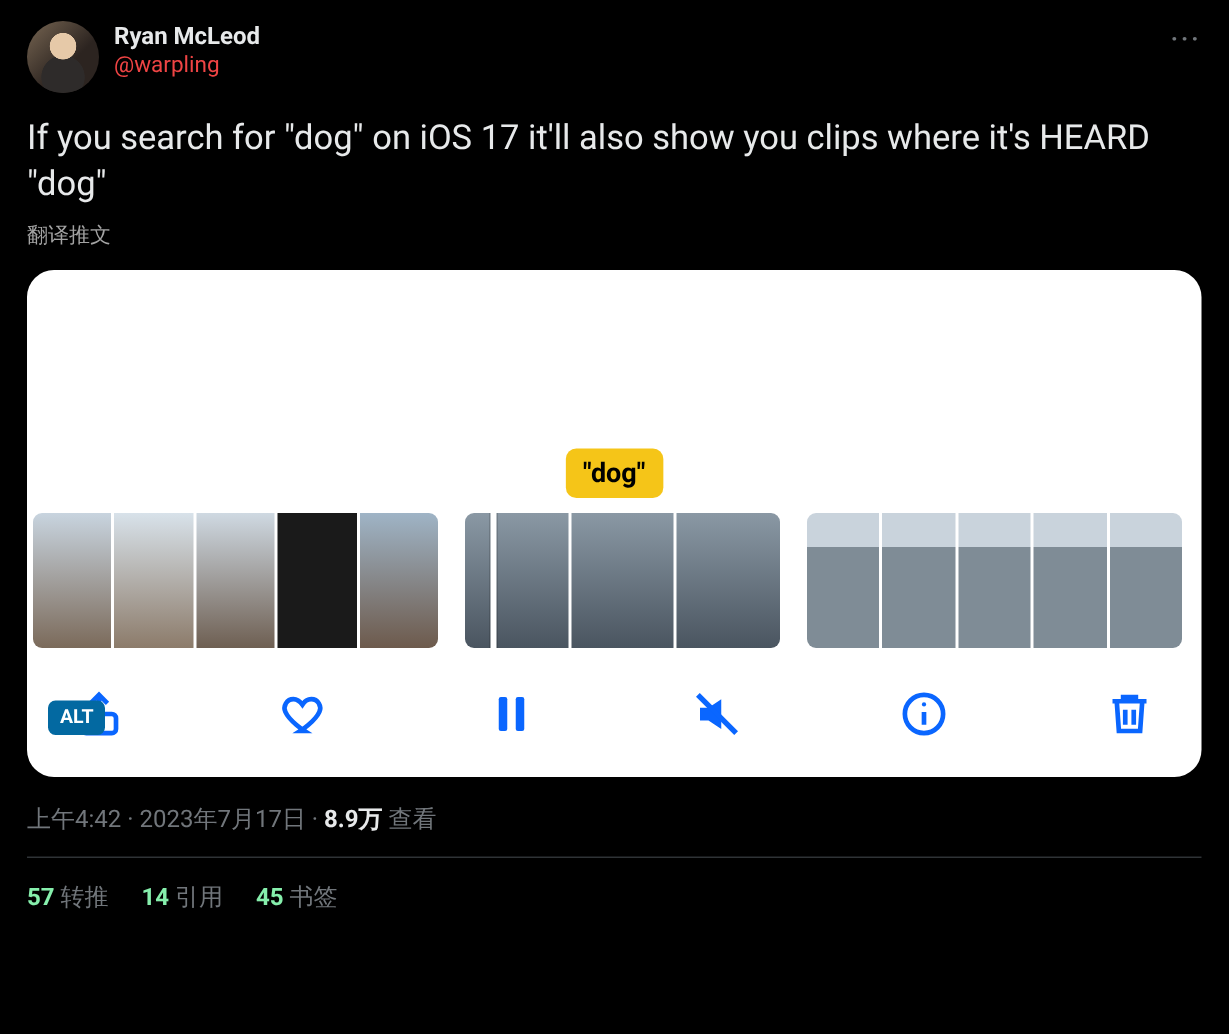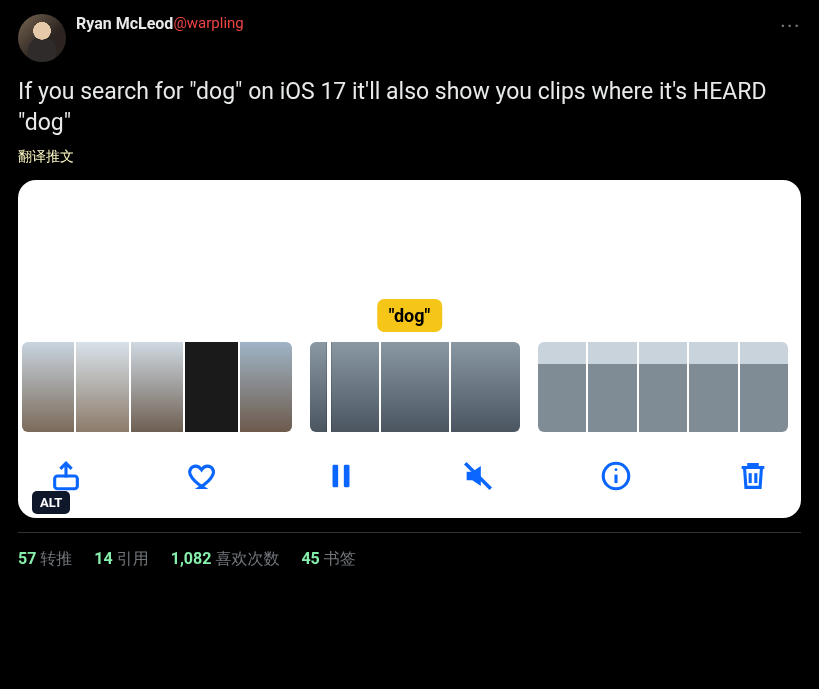--- a/index.html
+++ b/index.html
@@ -18,26 +18,26 @@
     width: 48px; height: 48px; border-radius: 50%;
     background: linear-gradient(135deg, #6b5b4a 10%, #2c2420 60%);
     position: relative; overflow: hidden; flex-shrink: 0;
   }
   .avatar::after{
     content:""; position:absolute; inset:0;
     background:
       radial-gradient(circle at 50% 35%, #e6c9a8 0 22%, transparent 23%),
       radial-gradient(circle at 50% 78%, #2e2b2a 0 32%, transparent 33%);
   }
-  .names { display:flex; flex-direction:row; line-height:1.25; }
+  .names { display:flex; flex-direction:column; line-height:1.25; }
   .display-name { font-weight:700; font-size:16px; color:#e7e9ea; }
   .handle { color:#ef4444; font-size:15px; }
   .more { position:absolute; top:2px; right:0; color:#71767b; letter-spacing:2px; font-weight:700; cursor:pointer; }
   .content { margin-top:14px; font-size:23px; line-height:1.35; color:#e7e9ea; }
-  .translate { margin-top:10px; color:#fef9c3; font-size:14px; cursor:pointer; display:inline-block; }
+  .translate { margin-top:10px; color:#a3a3a3; font-size:14px; cursor:pointer; display:inline-block; }
   .media {
     margin-top:14px; background:#fff; border-radius:18px; overflow:hidden;
     height:338px; position:relative; display:flex; flex-direction:column;
   }
   .media-top { flex:1; position:relative; }
   .badge {
     position:absolute; left:50%; transform:translateX(-50%); bottom:10px;
     background:#f5c518; color:#000; font-weight:700; padding:6px 12px;
     border-radius:7px; font-size:18px;
   }
@@ -52,21 +52,21 @@
   .strip.left .frame:nth-child(3){ background:linear-gradient(#cfd9e2, #6e5f52); }
   .strip.left .frame:nth-child(4){ background:#1a1a1a; }
   .strip.left .frame:nth-child(5){ background:linear-gradient(#9fb4c6, #6d5a4c); }
   .strip.mid .frame{ background:linear-gradient(#8a98a4, #4a5560); }
   .strip.right .frame{ background:linear-gradient(#c9d3dc 0 25%, #7f8c96 25% 100%); }
   .playhead { position:absolute; left:8%; top:-6px; bottom:-6px; width:4px; background:#fff; border-radius:2px; box-shadow:0 0 0 1px rgba(0,0,0,.15); }
   .toolbar { display:flex; justify-content:space-between; align-items:center; padding:18px 28px 22px; }
   .tool { width:40px; height:40px; display:flex; align-items:center; justify-content:center; color:#0a66ff; cursor:pointer; }
   .tool svg { width:34px; height:34px; stroke:#0a66ff; fill:none; stroke-width:2.2; }
   .alt-badge {
-    position:absolute; left:14px; bottom:4px; background:#0f172a; color:#fff;
+    position:absolute; left:14px; bottom:28px; background:#0369a1; color:#fff;
     font-size:13px; font-weight:700; padding:4px 8px; border-radius:5px;
   }
   .meta { margin-top:18px; color:#71767b; font-size:16px; }
   .meta b { color:#e7e9ea; font-weight:700; }
   .divider { border:none; border-top:1px solid #2f3336; margin:14px 0 16px; }
   .stats { display:flex; gap:22px; color:#71767b; font-size:16px; }
   .stats b { color:#86efac; font-weight:700; margin-right:4px; }
   .stat-item{ cursor:pointer; }
 </style>
 </head>
@@ -147,22 +147,24 @@
         <svg viewBox="0 0 24 24">
             <path d="M4 6h16M9 6V4h6v2M6 6l1 14h10l1-14"></path>
             <line x1="10" y1="10" x2="10" y2="17"></line>
             <line x1="14" y1="10" x2="14" y2="17"></line>
           </svg>
       </div>
     </div>
     <div class="alt-badge">ALT</div>
   </div>
 
+  <div class="meta">
+    <span>上午4:42</span><span> · </span><span>2023年7月17日</span><span> · </span><b>8.9万</b> <span>查看</span>
+  </div>
 
   <hr class="divider">
 
   <div class="stats">
     <span class="stat-item"><b>57</b><span>转推</span></span>
     <span class="stat-item"><b>14</b><span>引用</span></span>
-    <span class="stat-item"><b>1,082</b><span>喜欢次数</span></span>
     <span class="stat-item"><b>45</b><span>书签</span></span>
   </div>
 </div>
 
 </body></html>

